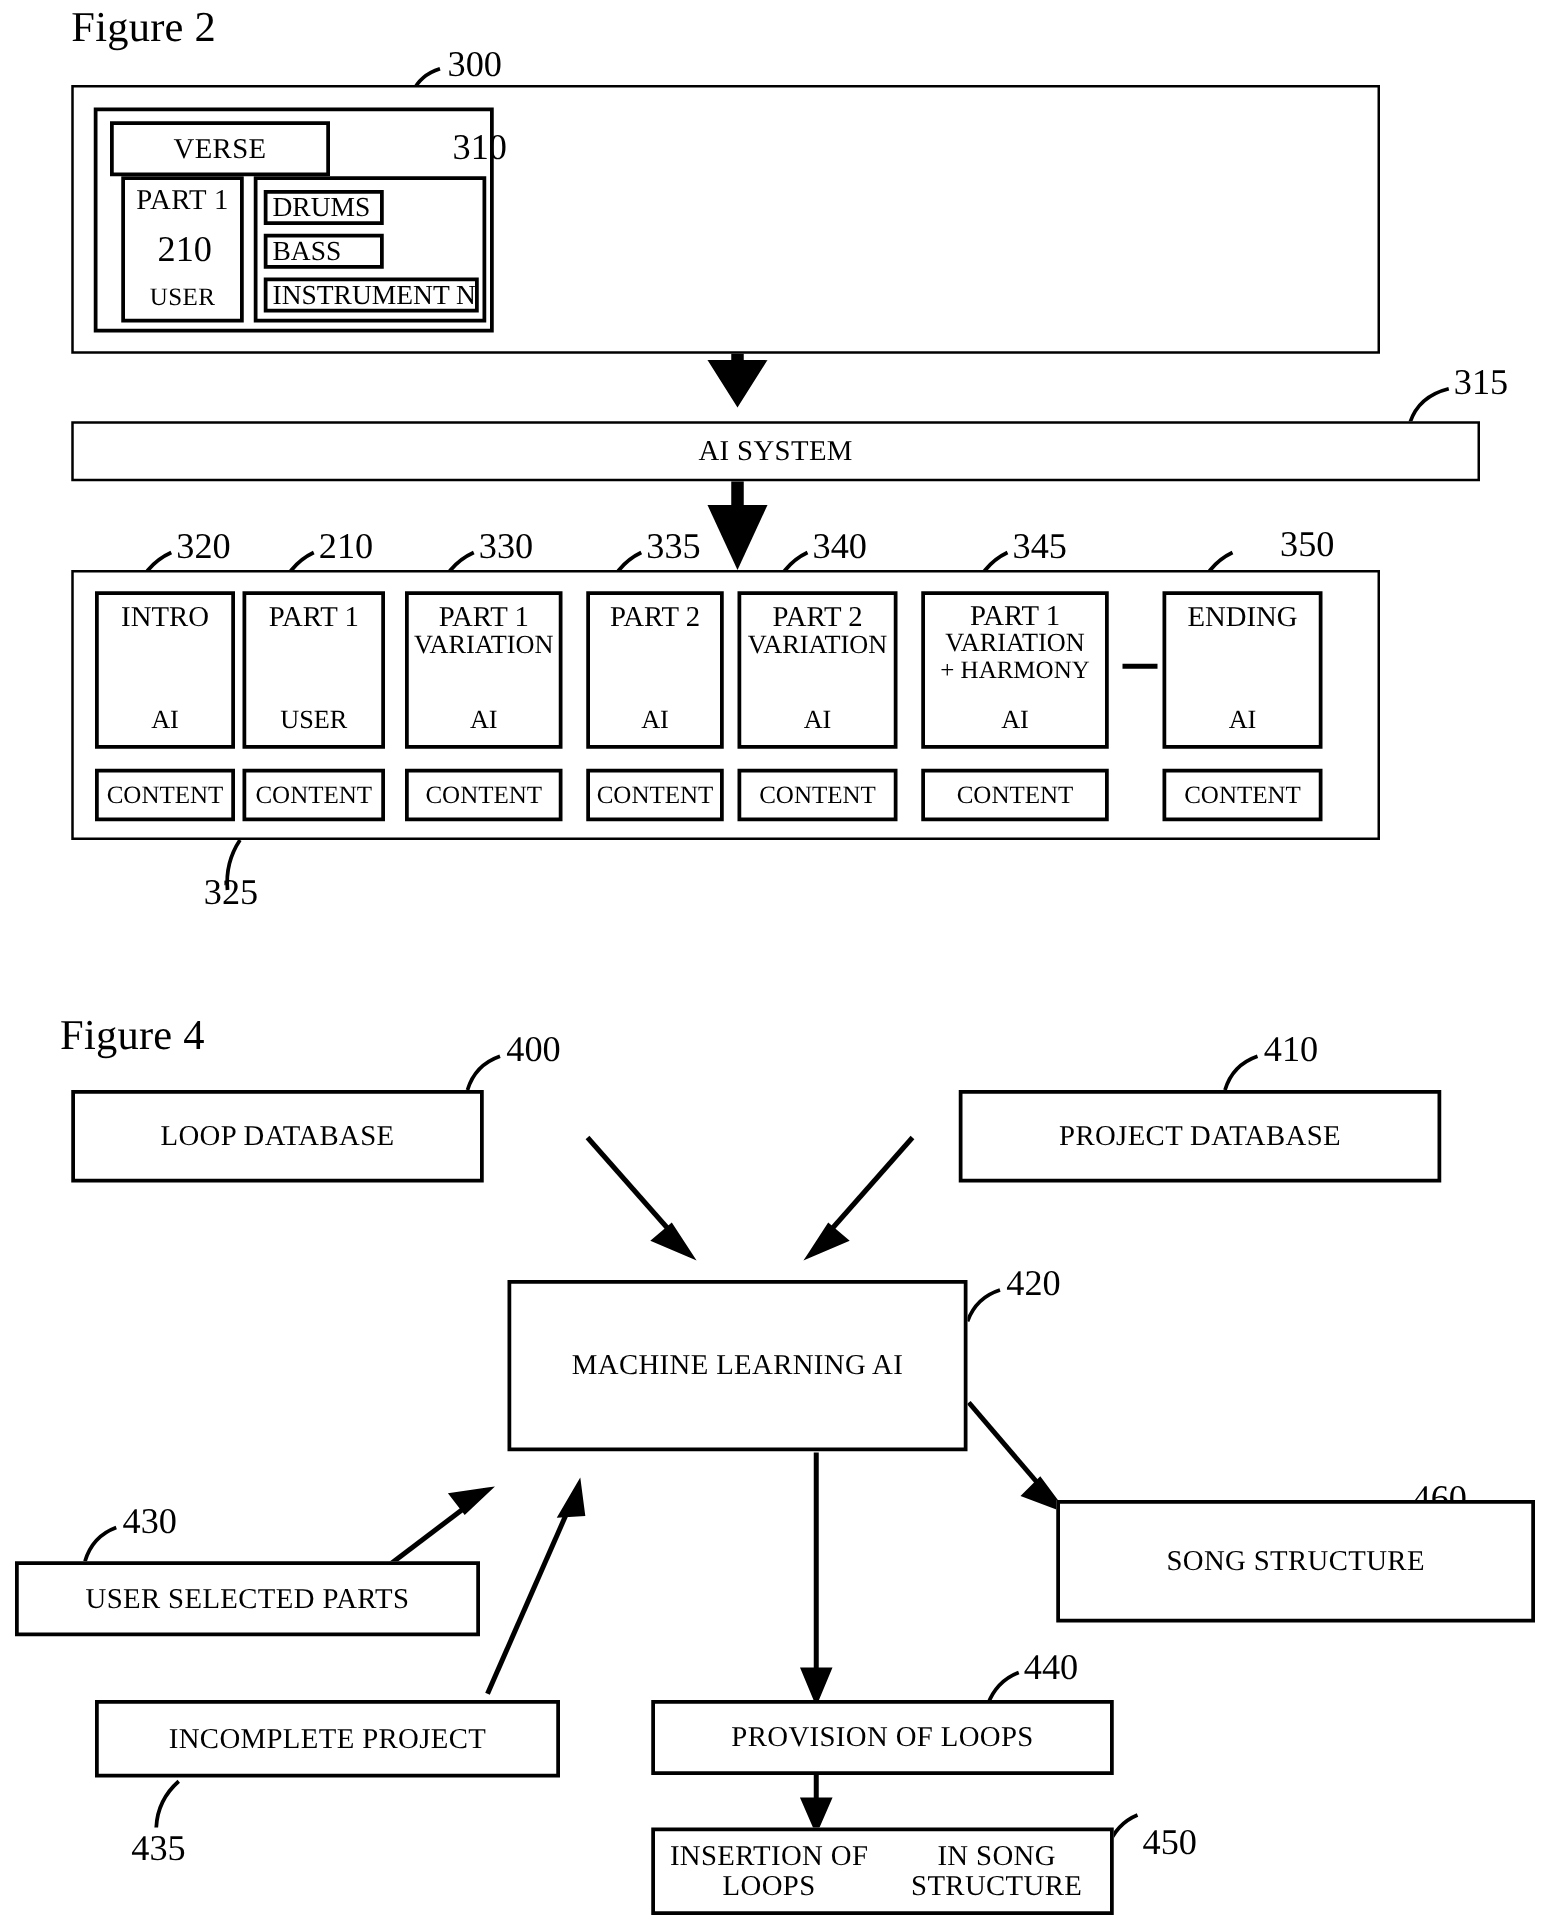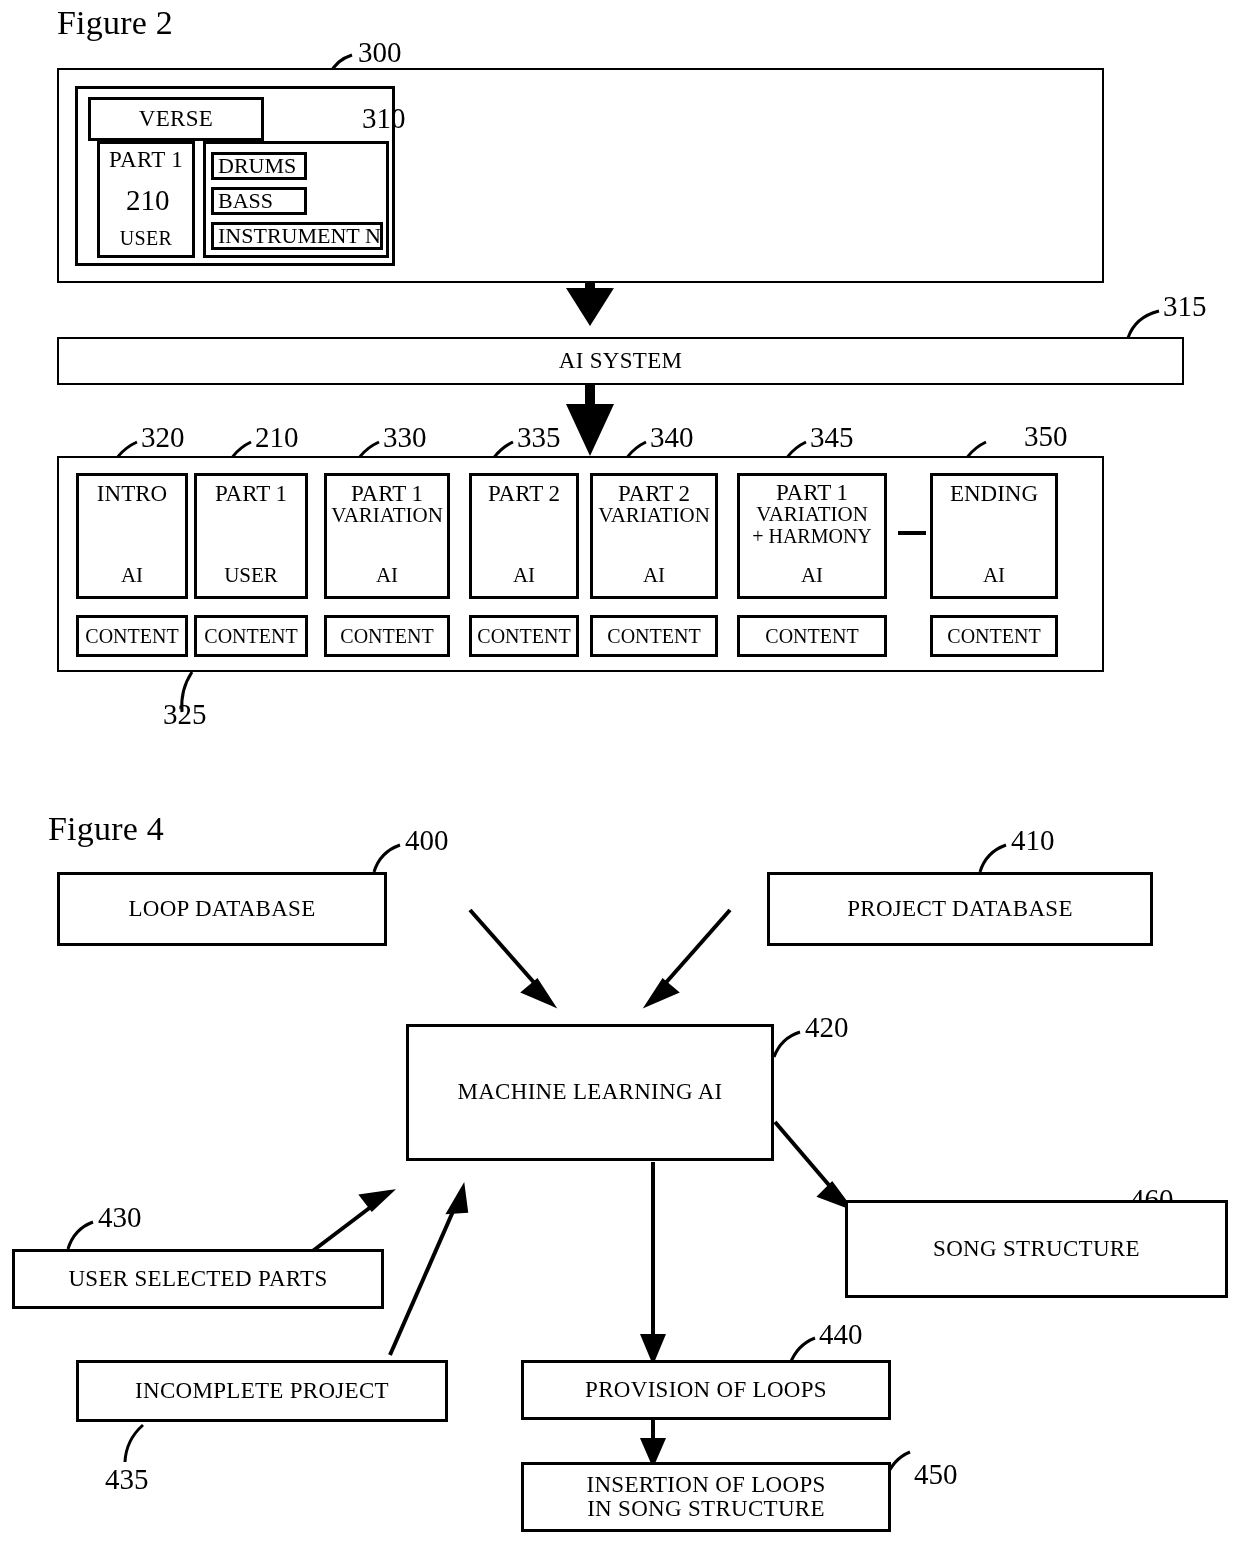--- a/index.html
+++ b/index.html
@@ -260,16 +260,16 @@
 <div class="box" style="left:845px;top:1200px;width:383px;height:98px;">
   <span class="lbl">SONG STRUCTURE</span>
 </div>
 
 <div class="ref" style="left:819px;top:1320px;">440</div>
 <div class="box" style="left:521px;top:1360px;width:370px;height:60px;">
   <span class="lbl">PROVISION OF LOOPS</span>
 </div>
 
 <div class="ref" style="left:914px;top:1460px;">450</div>
-<div class="box" style="left:521px;top:1462px;width:370px;height:70px;flex-direction:column;justify-content:center;">
+<div class="box" style="left:521px;top:1462px;width:370px;height:70px;flex-direction:row;justify-content:center;">
   <span class="lbl">INSERTION OF LOOPS</span>
   <span class="lbl">IN SONG STRUCTURE</span>
 </div>
 
 </body></html>

